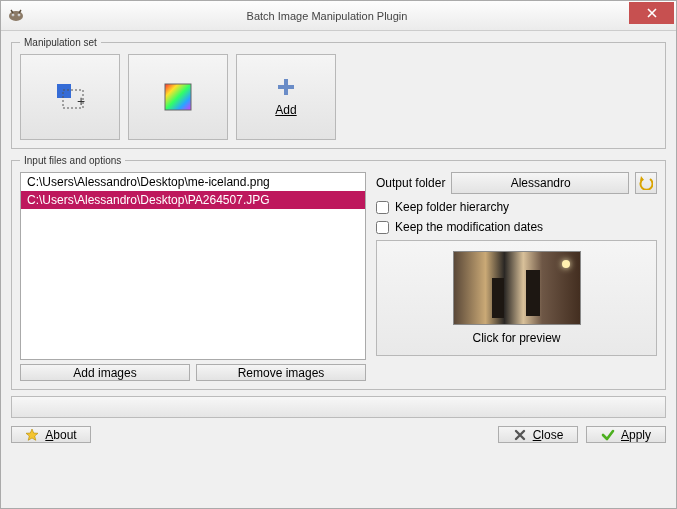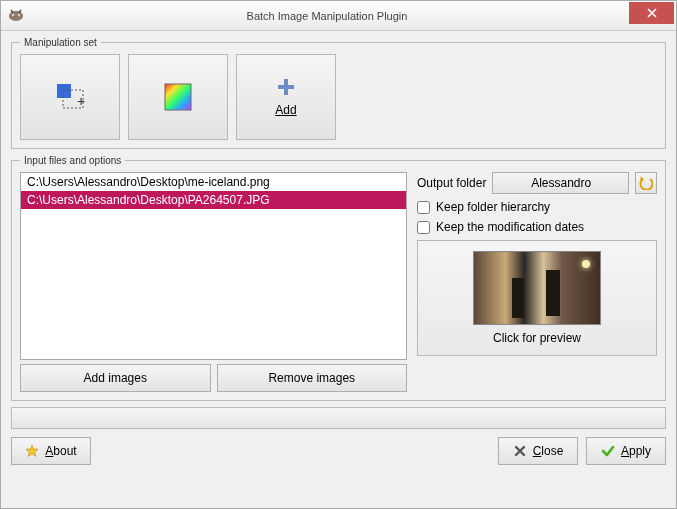--- a/index.html
+++ b/index.html
@@ -94,35 +94,35 @@
   }
   .file-item.selected {
     background: #be185d;
     color: #fff;
   }
   .file-btns {
     display: flex;
     margin-top: 4px;
   }
   .btn {
-    height: 28px;
+    height: 17px;
     border: 1px solid #adadad;
     background: linear-gradient(#f5f5f5, #e3e3e3);
     display: inline-flex;
     align-items: center;
     justify-content: center;
     padding: 0 10px;
     cursor: pointer;
     font-family: inherit;
     font-size: 12px;
   }
   .file-btns .btn { flex: 1; }
   .file-btns .btn + .btn { margin-left: 6px; }
   .opt-col {
-    width: 240px;
+    width: 281px;
     display: flex;
     flex-direction: column;
     gap: 6px;
   }
   .out-row {
     display: flex;
     align-items: center;
     gap: 6px;
   }
   .out-btn {

